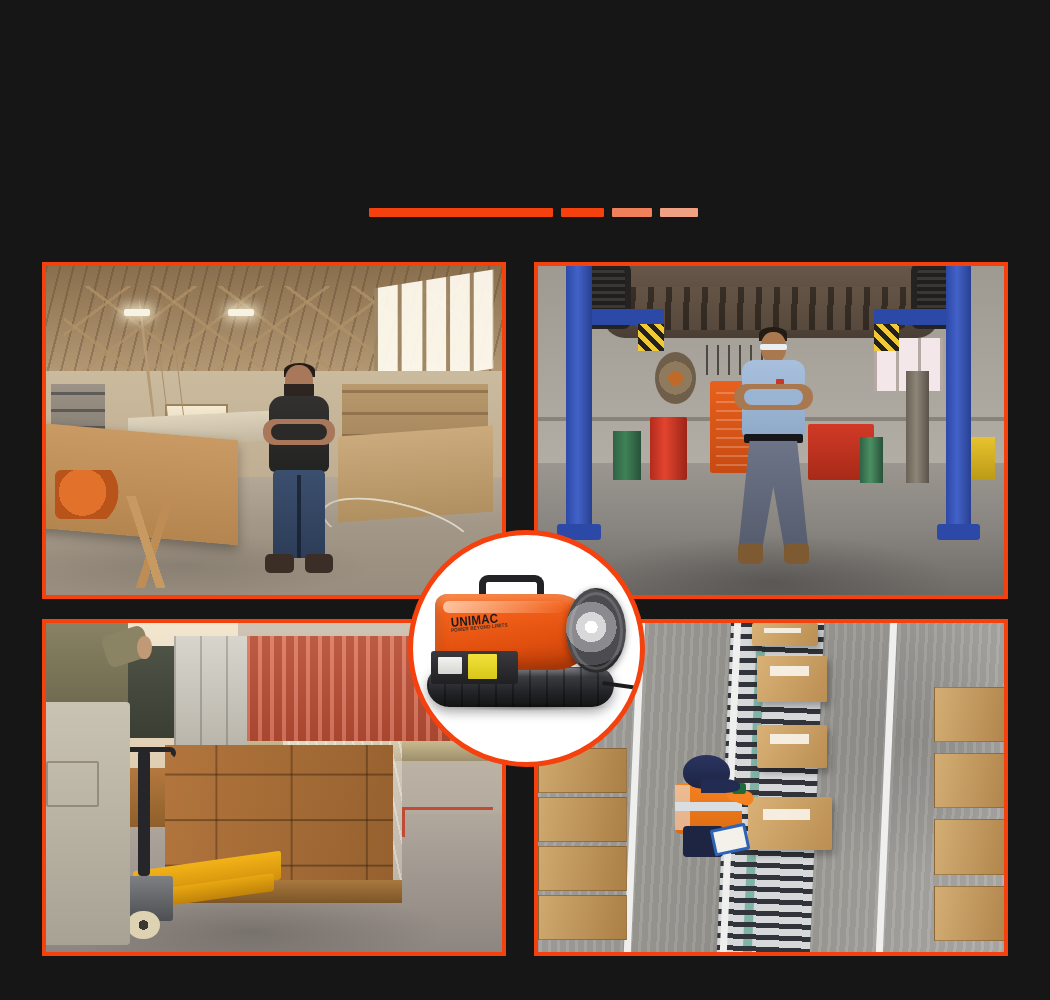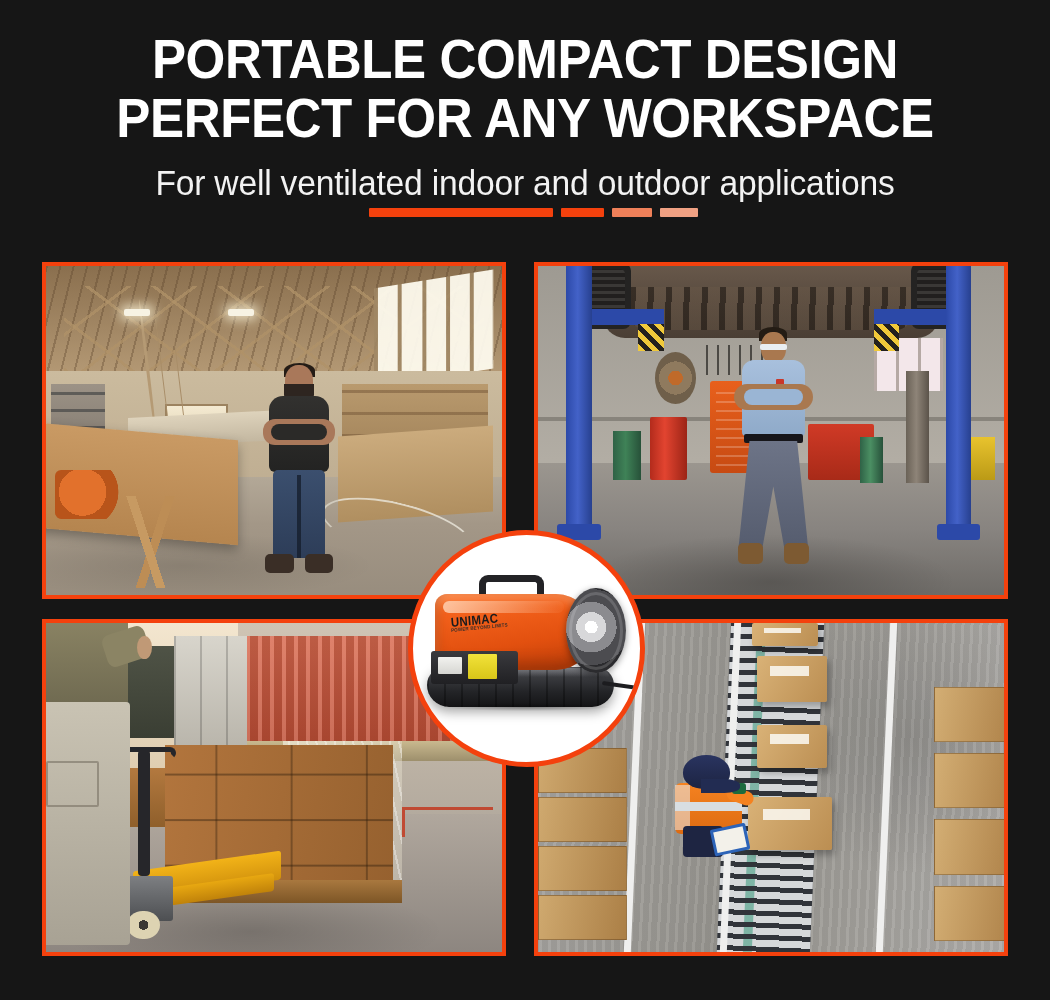--- a/index.html
+++ b/index.html
@@ -421,25 +421,20 @@
   .heater-shadow {
     position:absolute; left:8%; top:96%; width:84%; height:7%;
     background:radial-gradient(ellipse at center, rgba(0,0,0,.3), transparent 72%);
   }
 </style>
 </head>
 <body>
 
 <div class="banner">
 
-  <div class="header">
-    <div class="headline headline-l1">PORTABLE COMPACT DESIGN</div>
-    <div class="headline headline-l2">PERFECT FOR ANY WORKSPACE</div>
-    <div class="subtitle">For well ventilated indoor and outdoor applications</div>
-  </div>
 
   <div class="divider">
     <span class="bar bar-1"></span>
     <span class="bar bar-2"></span>
     <span class="bar bar-3"></span>
     <span class="bar bar-4"></span>
   </div>
 
   <div class="grid">
 

